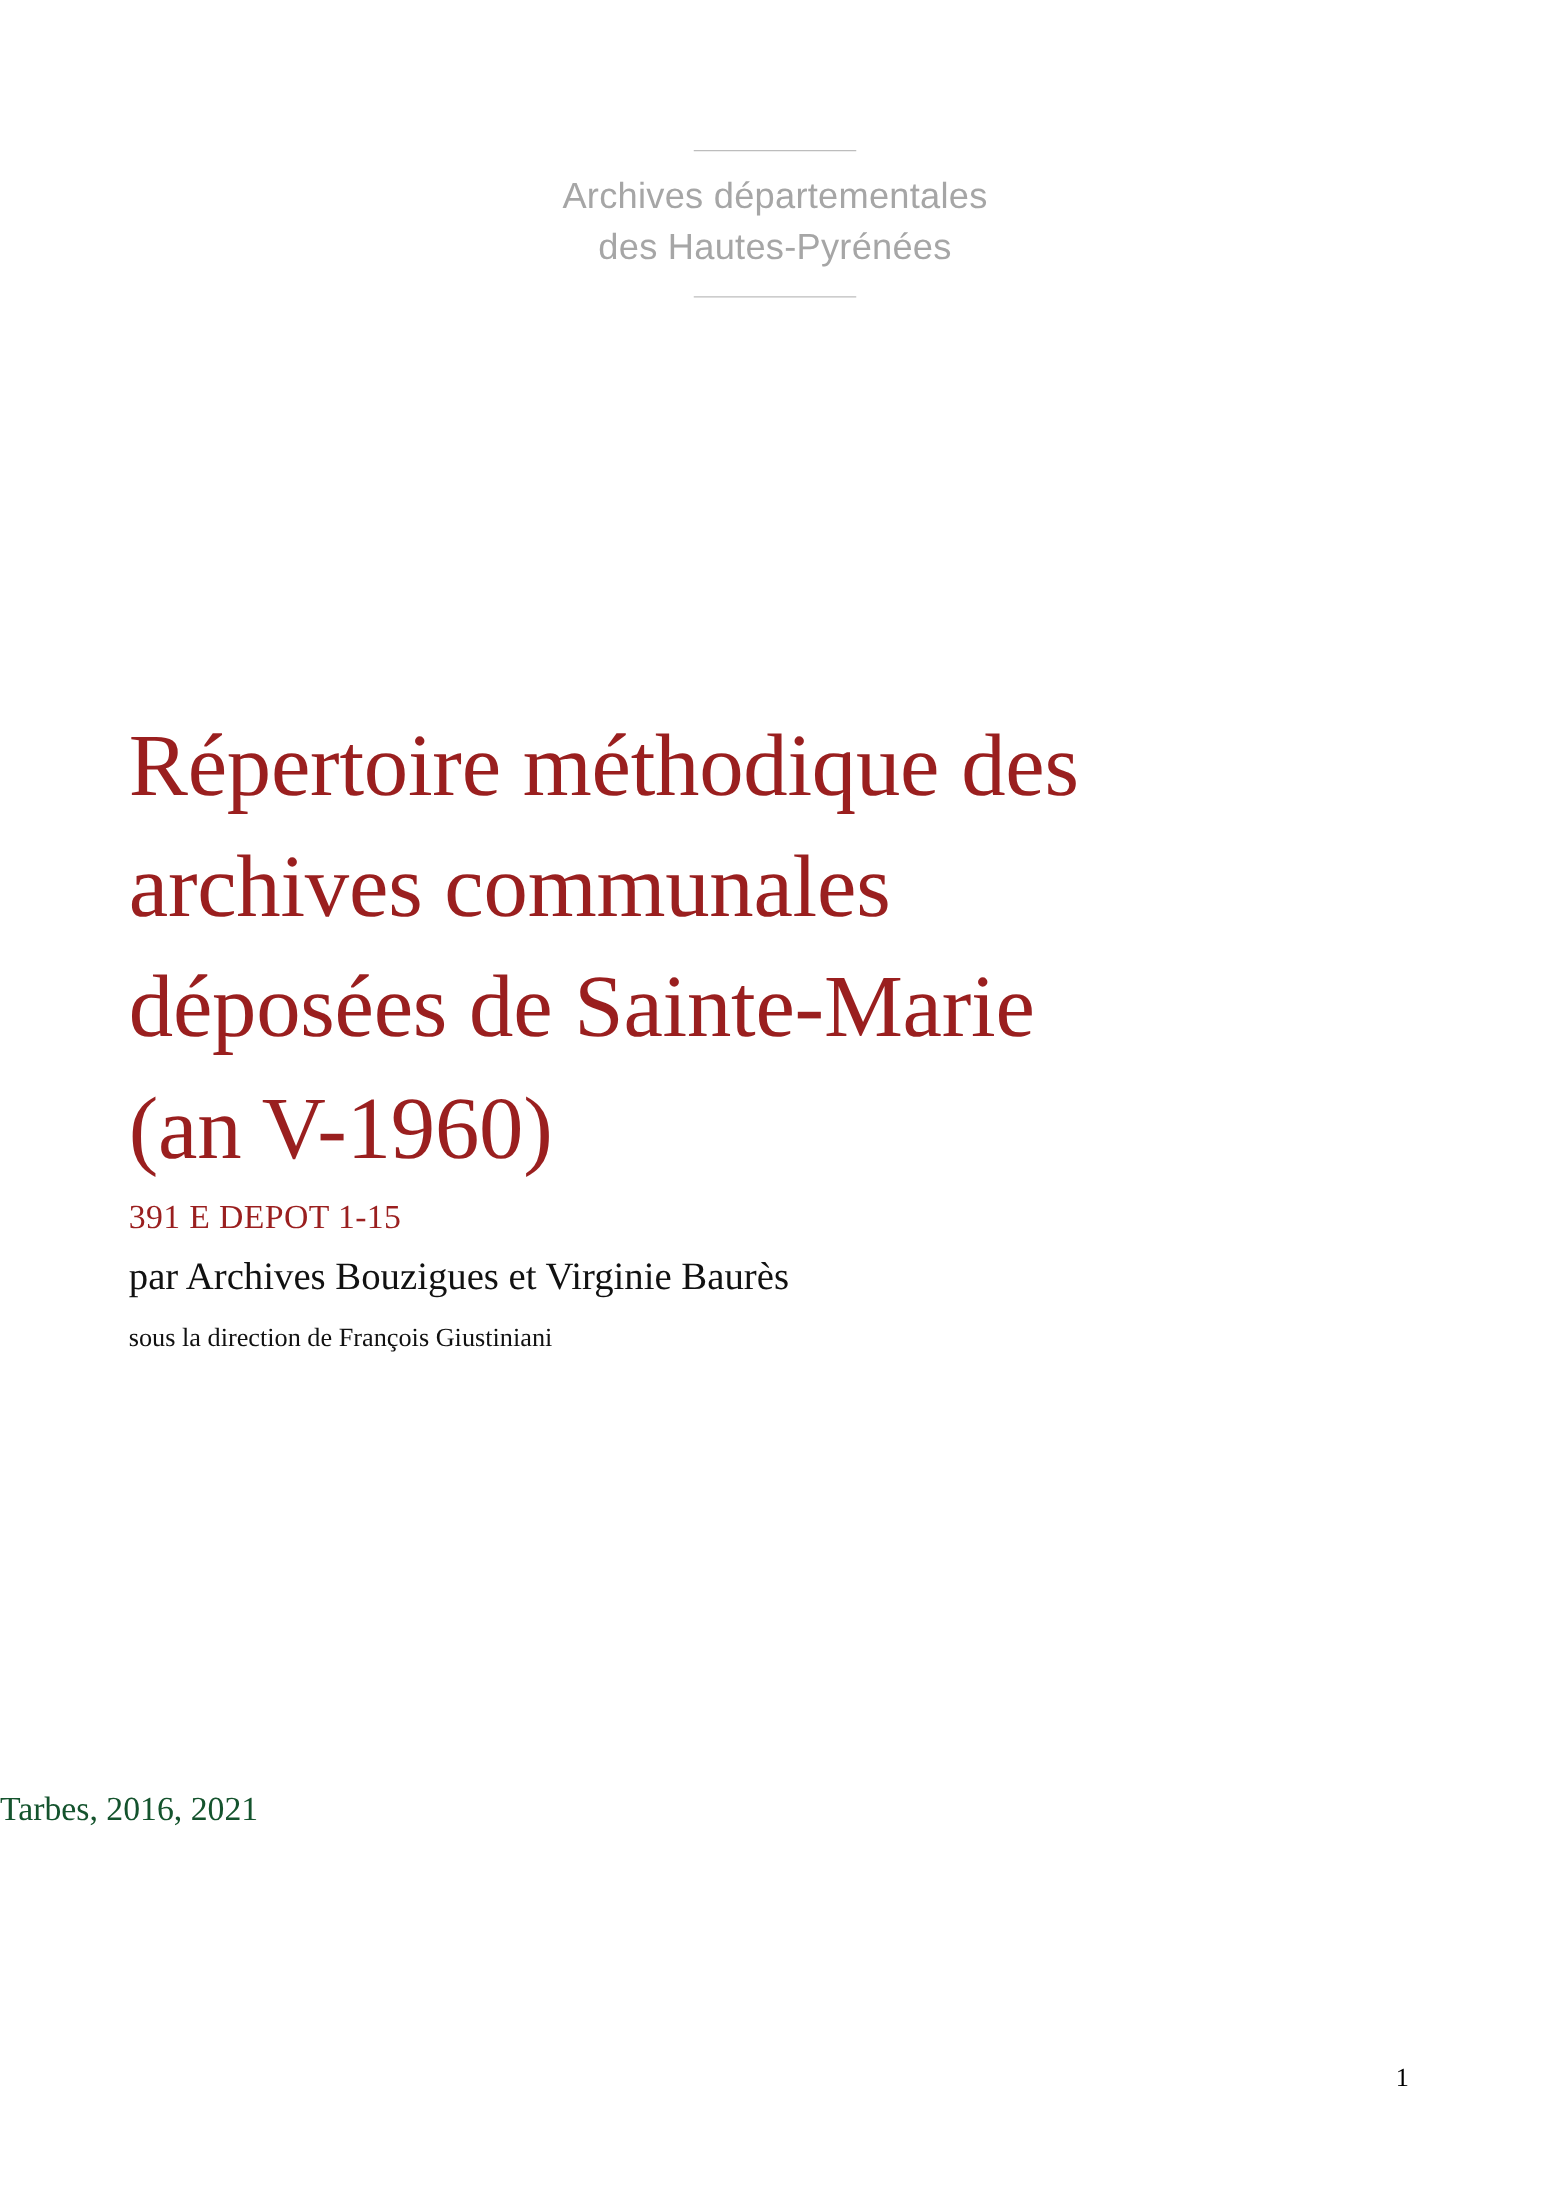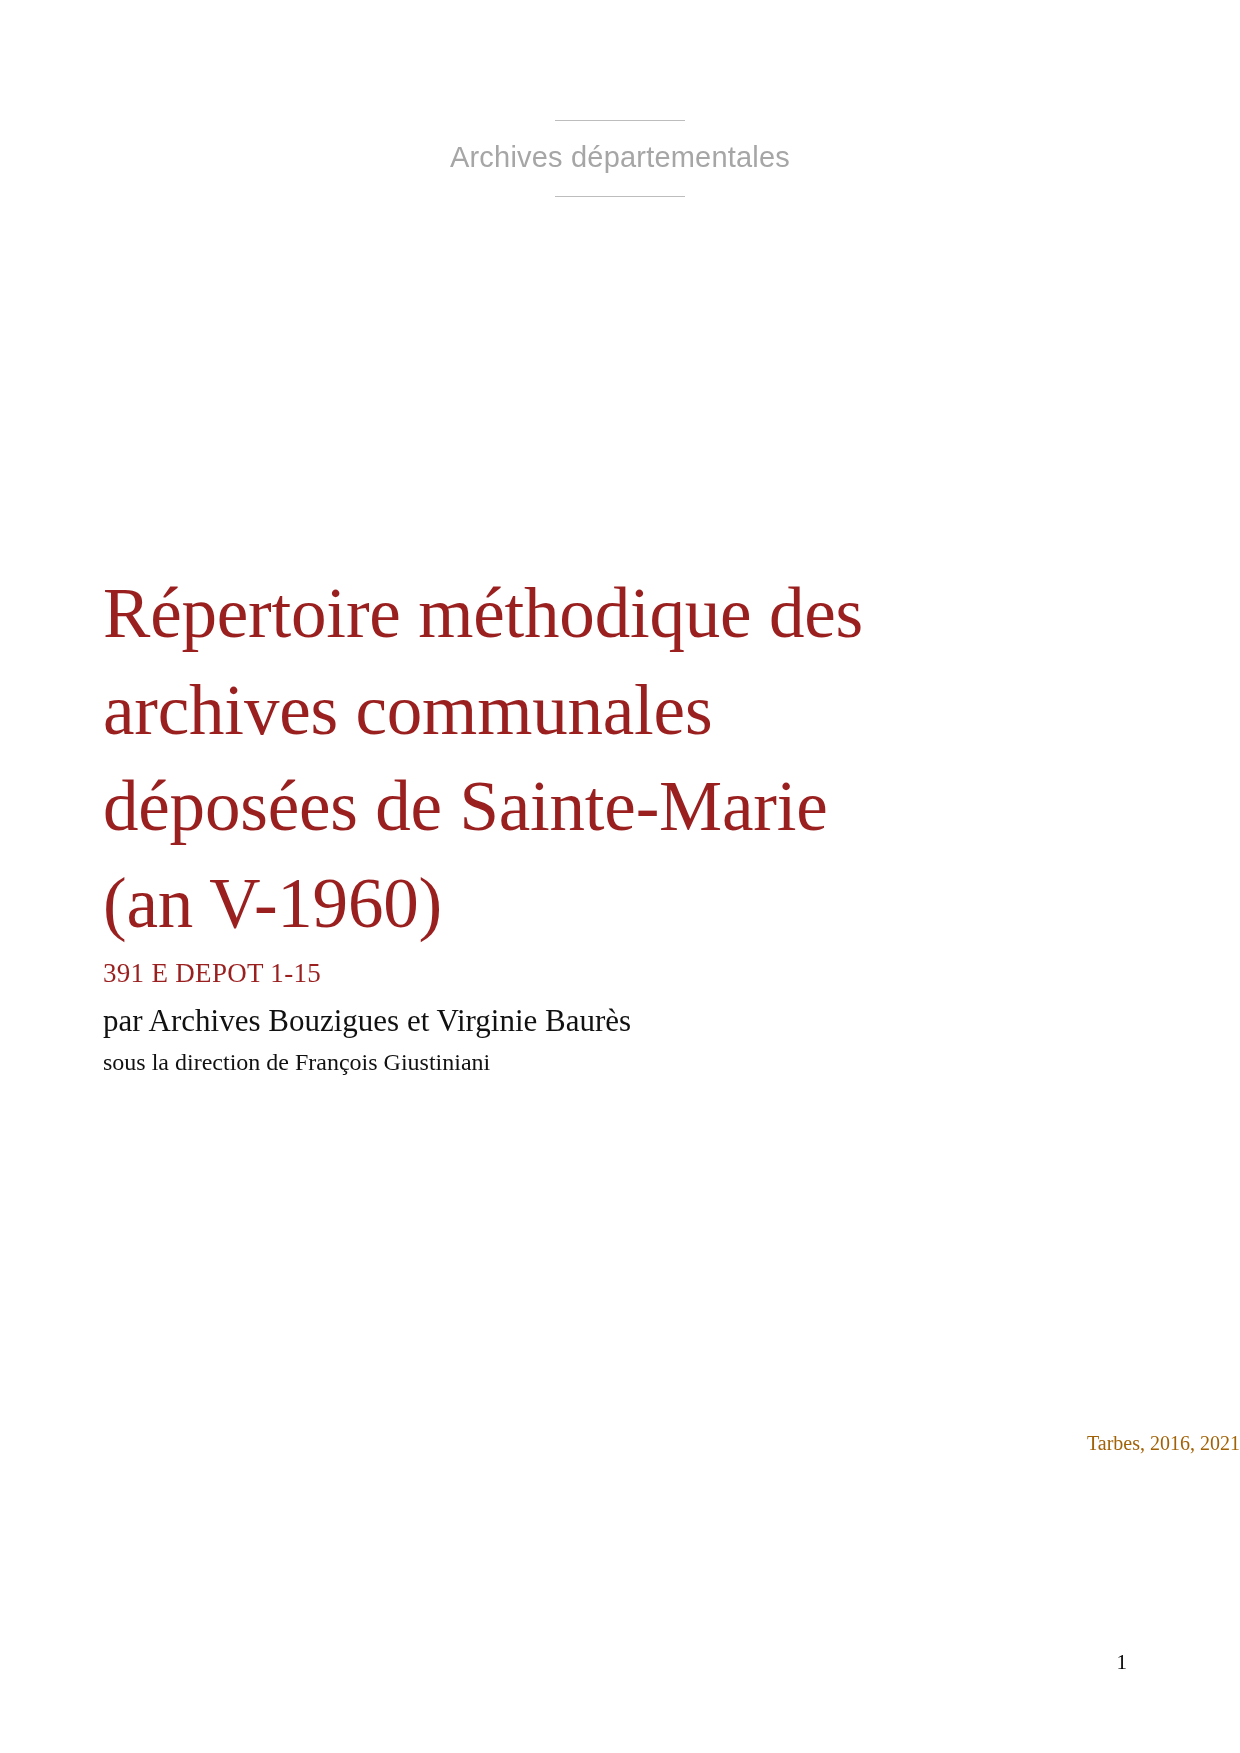--- a/index.html
+++ b/index.html
@@ -76,54 +76,55 @@
   }
   .doc-authors {
     color: #111111;
     font-size: 31px;
     line-height: 1.3;
     margin: 10px 0 0 0;
     font-weight: 400;
   }
   .doc-supervisor {
     color: #111111;
-    font-size: 24px;
+    font-size: 21px;
     line-height: 1.3;
-    margin: 6px 0 0 0;
+    margin: 16px 0 0 0;
     font-weight: 400;
   }
 
   
   .place-date {
     position: absolute;
     left: 0;
     top: 1432px;
     width: 1240px;
-    text-align: right;
-    color: #a16207;
-    font-size: 20px;
+    text-align: left;
+    color: #14532d;
+    font-size: 27px;
   }
 
   
   .page-number {
     position: absolute;
     right: 90px;
     bottom: 78px;
     font-size: 21px;
     color: #000000;
   }
 </style>
 </head>
 <body>
 
 <div class="page">
 
   <div class="institution">
     <div class="inst-rule top"></div>
     <div class="inst-line">Archives départementales</div>
+    <div class="inst-line">des Hautes-Pyrénées</div>
     <div class="inst-rule bottom"></div>
   </div>
 
   <div class="title-block">
     <h1 class="doc-title">Répertoire méthodique des archives communales déposées de Sainte-Marie (an V-1960)</h1>
     <div class="doc-subtitle">391 E DEPOT 1-15</div>
     <div class="doc-authors">par Archives Bouzigues et Virginie Baurès</div>
     <div class="doc-supervisor">sous la direction de François Giustiniani</div>
   </div>
 

